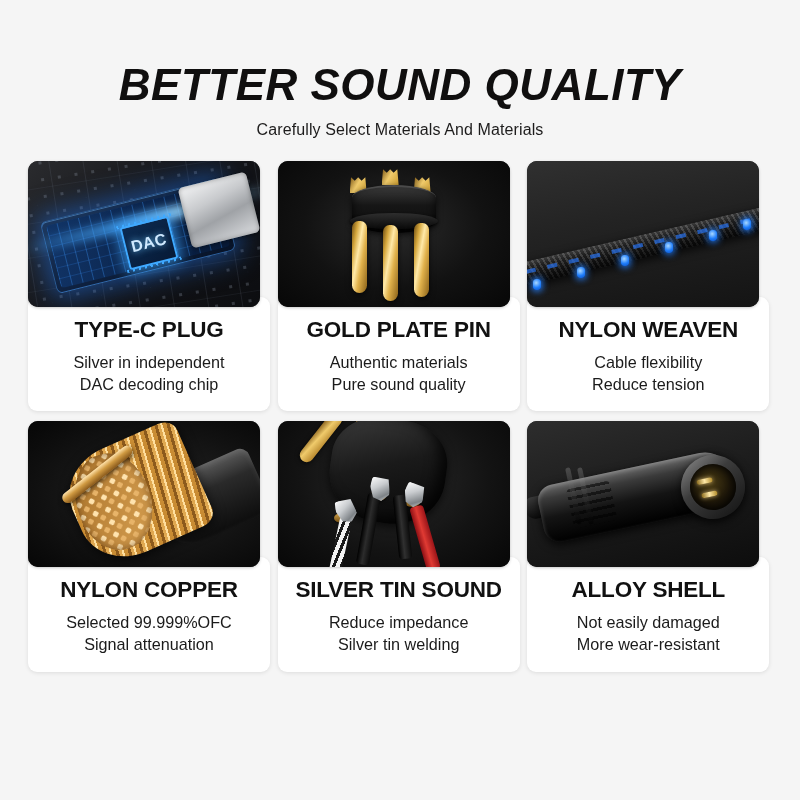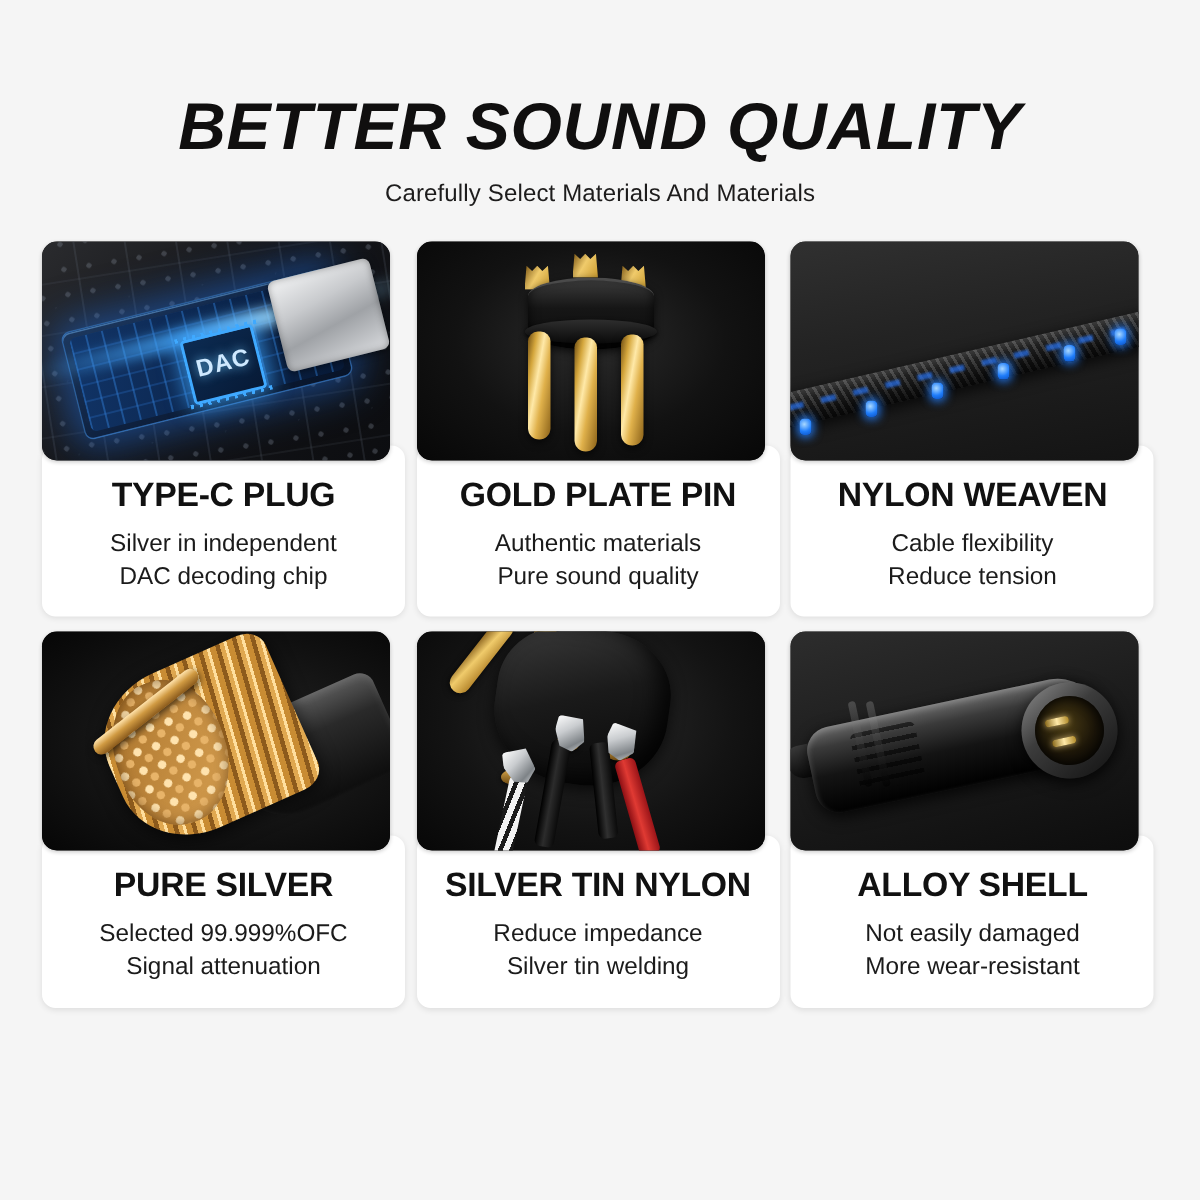--- a/index.html
+++ b/index.html
@@ -475,21 +475,21 @@
         <div class="art-copper">
           <div class="cu-jacket"></div>
           <div class="cu-bundle">
             <div class="cu-strands"></div>
             <div class="cu-face"></div>
             <div class="cu-single"></div>
           </div>
         </div>
       </div>
       <div class="card-text">
-        <div class="card-title">PURE SILVER</div>
+        <div class="card-title">NYLON COPPER</div>
         <div class="card-line">Selected 99.999%OFC</div>
         <div class="card-line">Signal attenuation</div>
       </div>
     </div>
 
     <div class="card">
       <div class="card-photo">
         <div class="art-solder">
           <div class="sd-goldtube g1"></div>
           <div class="sd-goldtube g2"></div>
@@ -500,21 +500,21 @@
           <div class="sd-wire white"></div>
           <div class="sd-wire black1"></div>
           <div class="sd-wire black2"></div>
           <div class="sd-wire red"></div>
           <div class="sd-lug l1"></div>
           <div class="sd-lug l2"></div>
           <div class="sd-lug l3"></div>
         </div>
       </div>
       <div class="card-text">
-        <div class="card-title">SILVER TIN NYLON</div>
+        <div class="card-title">SILVER TIN SOUND</div>
         <div class="card-line">Reduce impedance</div>
         <div class="card-line">Silver tin welding</div>
       </div>
     </div>
 
     <div class="card">
       <div class="card-photo">
         <div class="art-alloy">
           <div class="xlr-tail"></div>
           <div class="xlr-body"></div>

